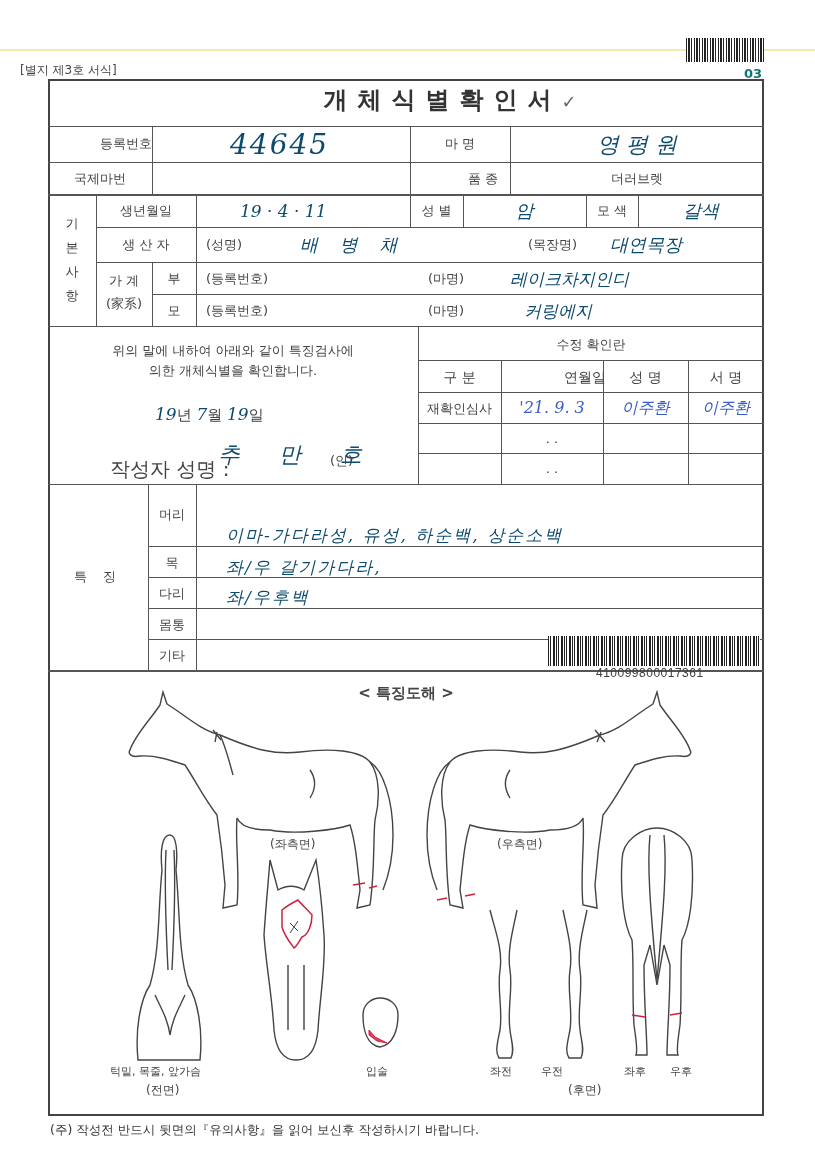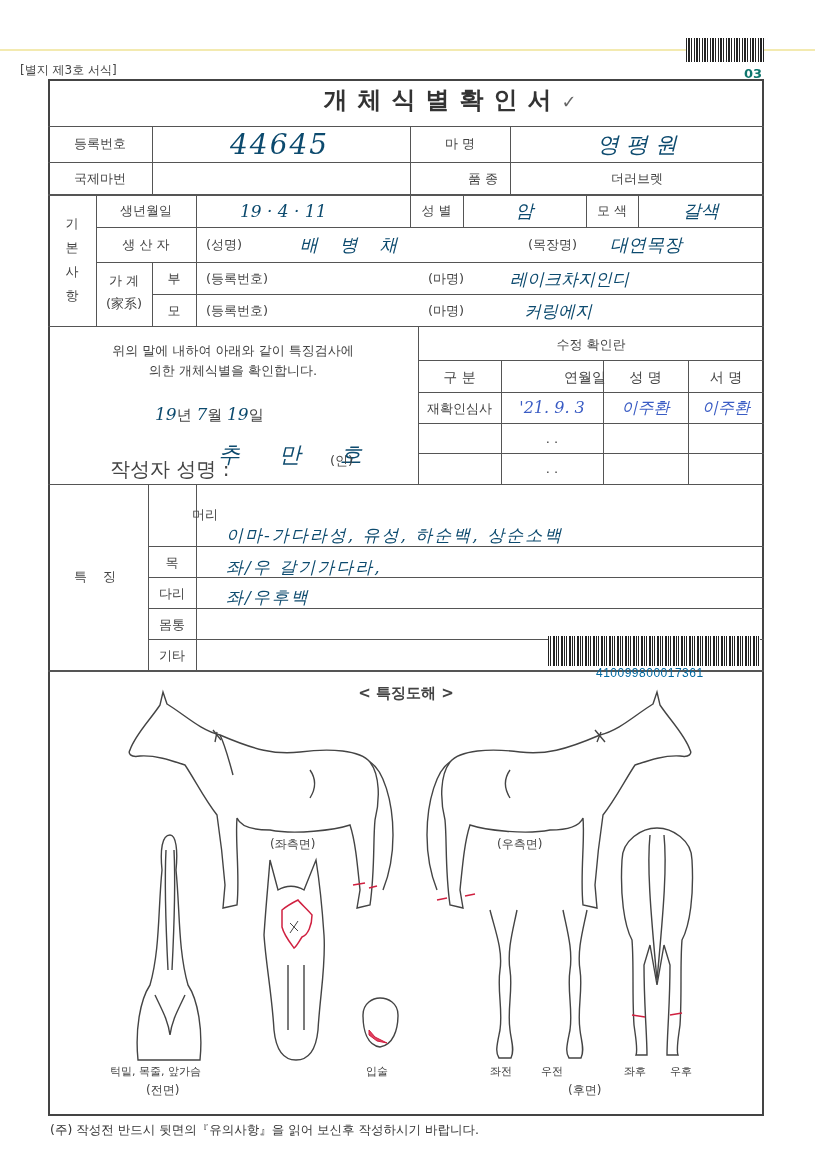--- a/index.html
+++ b/index.html
@@ -11,21 +11,21 @@
   .page-code{position:absolute;left:744px;top:66px;font-size:13px;font-weight:bold;color:#0f766e;}
   .frame{position:absolute;left:48px;top:79px;width:716px;height:1037px;border:2px solid #444;box-sizing:border-box;}
   .line{position:absolute;background:#555;}
   .t{position:absolute;font-size:13px;color:#444;white-space:nowrap;}
   .c{text-align:center;}
   .hw{position:absolute;font-family:"DejaVu Serif",serif;color:#0c4a6e;white-space:nowrap;font-style:italic;}
   .blue{color:#3a5cc4;}
   .title{position:absolute;left:48px;top:84px;width:716px;text-align:center;font-size:24px;font-weight:bold;letter-spacing:10px;color:#333;padding-left:44px;}
   .barcode-mid{position:absolute;left:548px;top:636px;width:212px;height:30px;
     background:repeating-linear-gradient(90deg,#222 0 1px,#fff 1px 2px,#222 2px 3px,#fff 3px 5px,#222 5px 7px,#fff 7px 8px);}
-  .bc-num{position:absolute;left:596px;top:666px;font-size:12px;color:#0369a1;font-family:"Liberation Sans",sans-serif;letter-spacing:0.5px;}
+  .bc-num{position:absolute;left:596px;top:666px;font-size:12px;color:#404040;font-family:"Liberation Sans",sans-serif;letter-spacing:0.5px;}
   .footer{position:absolute;left:50px;top:1122px;font-size:12.5px;color:#333;}
   svg{position:absolute;overflow:visible;}
 </style>
 </head>
 <body>
 
 <div class="hl"></div>
 <div class="barcode-top"></div>
 <div class="form-no">[별지 제3호 서식]</div>
 <div class="page-code">03</div>
@@ -67,21 +67,21 @@
 <div class="line" style="left:638px;top:194px;width:1px;height:33px;"></div>
 
 <div class="line" style="left:418px;top:326px;width:1px;height:158px;"></div>
 <div class="line" style="left:501px;top:360px;width:1px;height:124px;"></div>
 <div class="line" style="left:603px;top:360px;width:1px;height:124px;"></div>
 <div class="line" style="left:688px;top:360px;width:1px;height:124px;"></div>
 
 <div class="line" style="left:148px;top:484px;width:1px;height:186px;"></div>
 <div class="line" style="left:196px;top:484px;width:1px;height:186px;"></div>
 
-<div class="t c" style="left:48px;top:135px;width:104px;">등록번호</div>
+<div class="t c" style="left:48px;top:135px;width:104px;text-align:right;">등록번호</div>
 <div class="hw" style="left:230px;top:128px;font-size:28px;letter-spacing:2px;">44645</div>
 <div class="t c" style="left:410px;top:135px;width:100px;">마  명</div>
 <div class="hw c" style="left:510px;top:130px;width:254px;font-size:22px;">영 평 원</div>
 
 <div class="t c" style="left:48px;top:170px;width:104px;">국제마번</div>
 <div class="t" style="left:160px;top:170px;width:240px;"></div>
 <div class="t c" style="left:433px;top:170px;width:100px;text-align:center;">품  종</div>
 <div class="t c" style="left:510px;top:170px;width:254px;">더러브렛</div>
 
 <div class="t c" style="left:48px;top:212px;width:48px;line-height:24px;">
@@ -133,21 +133,21 @@
 
 <div class="t c" style="left:418px;top:400px;width:83px;">재확인심사</div>
 <div class="hw c blue" style="left:501px;top:398px;width:102px;font-size:16px;">'21. 9. 3</div>
 <div class="hw c blue" style="left:603px;top:398px;width:85px;font-size:16px;">이주환</div>
 <div class="hw c blue" style="left:688px;top:398px;width:76px;font-size:16px;">이주환</div>
 
 <div class="t c" style="left:501px;top:431px;width:102px;">.  .</div>
 <div class="t c" style="left:501px;top:461px;width:102px;">.  .</div>
 
 <div class="t c" style="left:48px;top:568px;width:100px;letter-spacing:6px;">특  징</div>
-<div class="t c" style="left:148px;top:506px;width:48px;margin-left:33px;">머리</div>
+<div class="t c" style="left:148px;top:506px;width:48px;">머리</div>
 <div class="hw" style="left:226px;top:500px;font-size:17px;letter-spacing:2px;margin-top:24px;">이마-가다라성, 유성, 하순백, 상순소백</div>
 <div class="t c" style="left:148px;top:554px;width:48px;">목</div>
 <div class="hw" style="left:226px;top:556px;font-size:17px;letter-spacing:2px;">좌/우 갈기가다라,</div>
 <div class="t c" style="left:148px;top:585px;width:48px;">다리</div>
 <div class="hw" style="left:226px;top:586px;font-size:17px;letter-spacing:2px;">좌/우후백</div>
 <div class="t c" style="left:148px;top:616px;width:48px;">몸통</div>
 <div class="t c" style="left:148px;top:647px;width:48px;">기타</div>
 
 <div class="barcode-mid"></div>
 <div class="bc-num">410099800017361</div>

